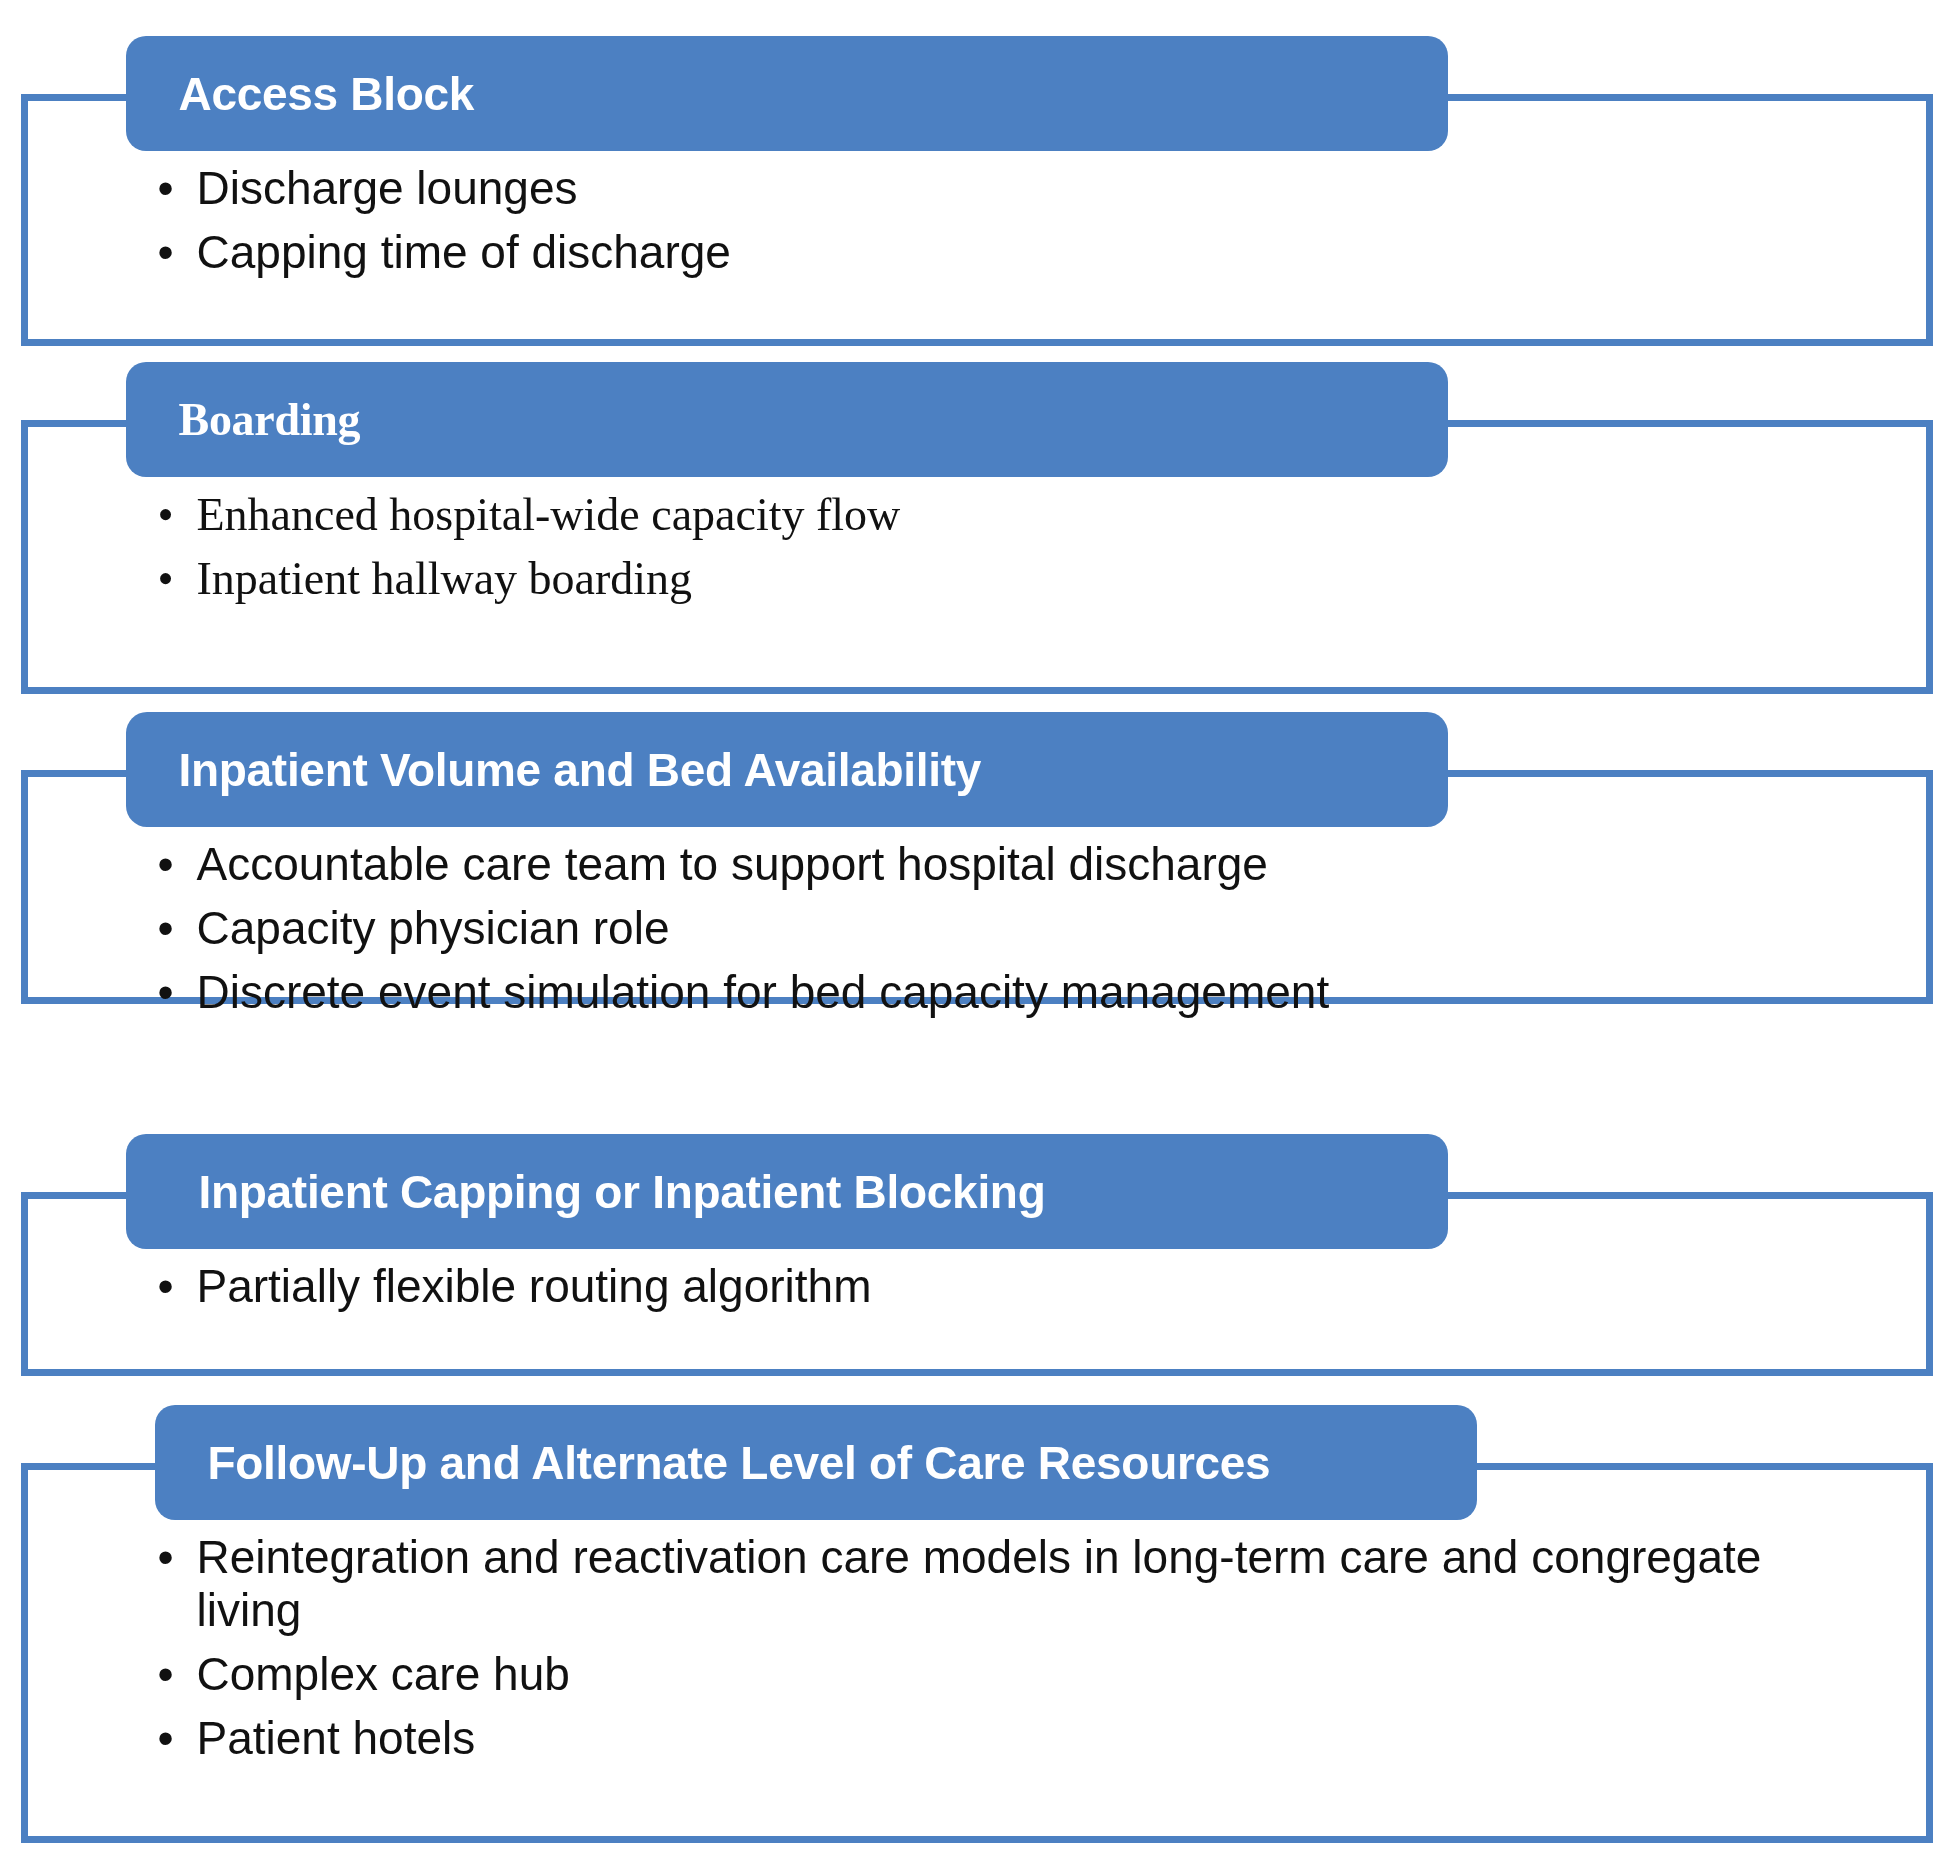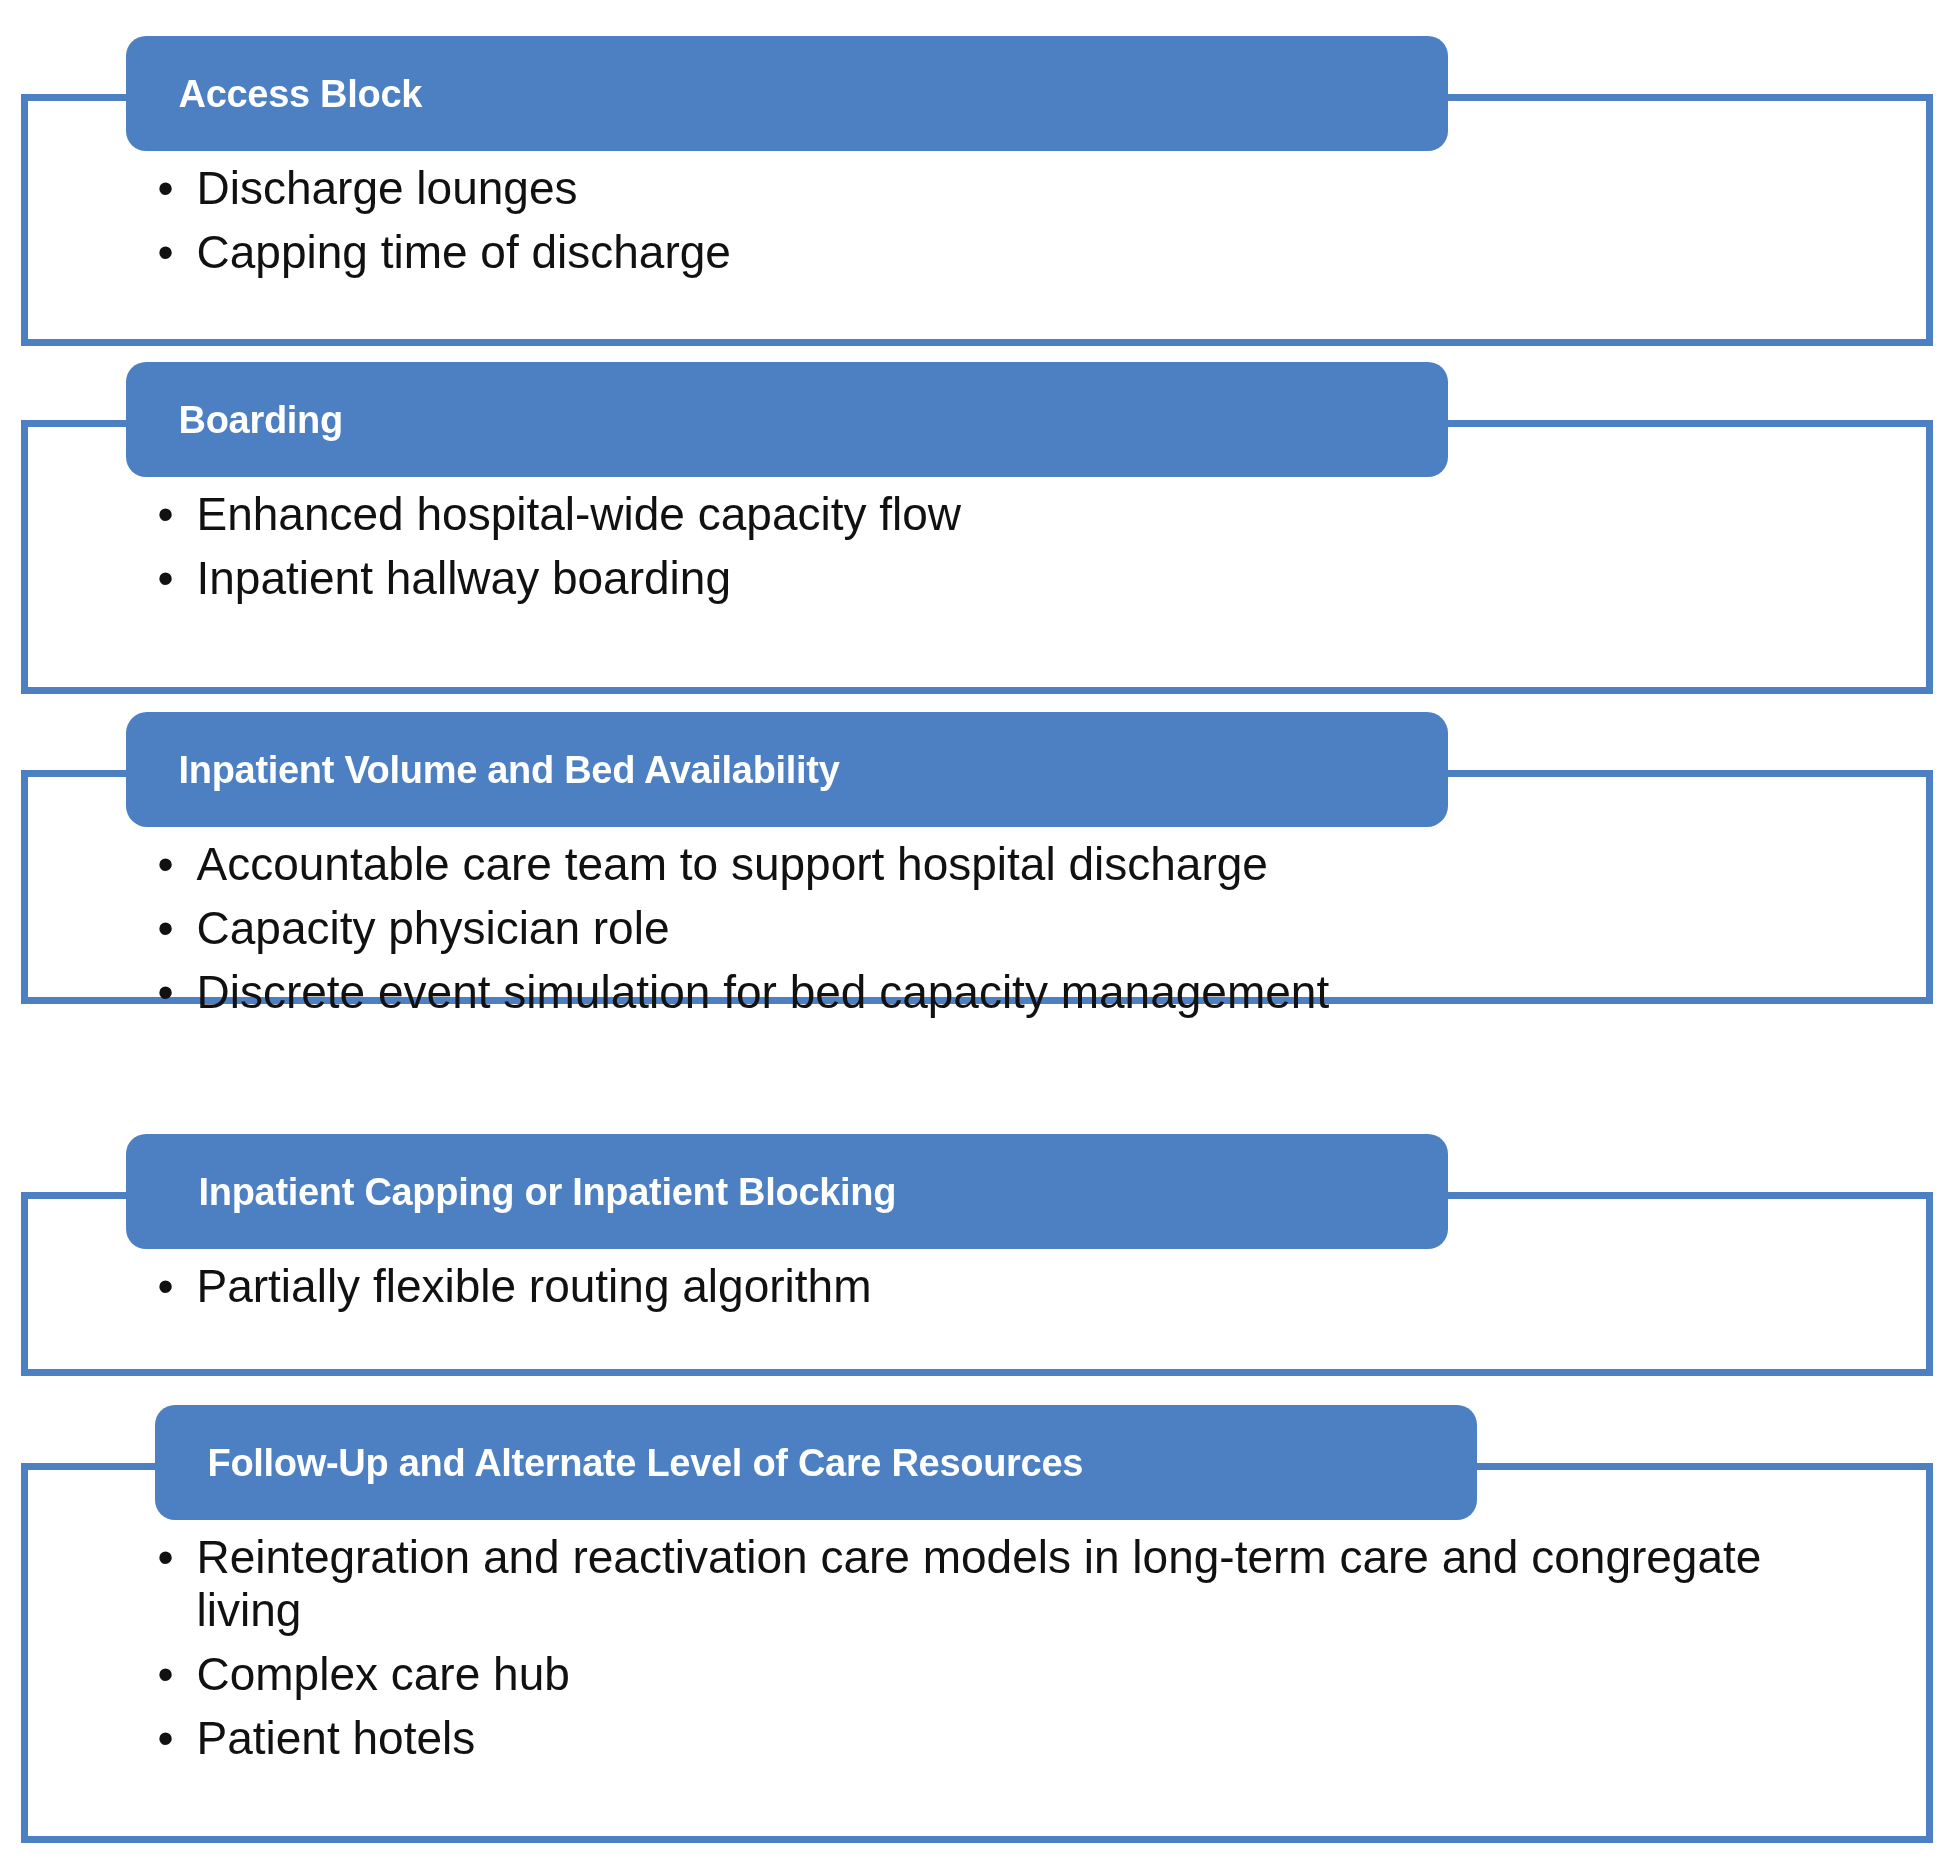--- a/index.html
+++ b/index.html
@@ -49,21 +49,21 @@
     border-radius: 20px;
     box-sizing: border-box;
     display: flex;
     align-items: center;
     z-index: 3;
   }
 
   .card-title {
     color: #ffffff;
     font-weight: bold;
-    font-size: 38px;
+    font-size: 46px;
     line-height: 1.0;
     letter-spacing: -0.3px;
     padding-left: 53px;
     white-space: nowrap;
   }
 
   
   .card-body {
     position: absolute;
     left: 0;
@@ -96,21 +96,21 @@
     color: #111111;
     font-size: 46px;
     line-height: 1.16;
   }
 
   
   #card-0 { top: 94px;  height: 252px; }
   #card-0 .card-header { top: -58px; height: 115px; }
   #card-0 .card-body   { top: 68px;  left: 123px; }
 
-  #card-1 { top: 420px;  height: 274px; }
+  #card-1 { top: 420px;  height: 274px; font-family: Liberation Serif, serif; }
   #card-1 .card-header { top: -58px; height: 115px; }
   #card-1 .card-body   { top: 68px;  left: 123px; }
 
   #card-2 { top: 770px; height: 234px; }
   #card-2 .card-header { top: -58px; height: 115px; border-radius: 21px; }
   #card-2 .card-body   { top: 68px;  left: 123px; }
 
   #card-3 { top: 1192px; height: 184px; }
   #card-3 .card-header { top: -58px; height: 115px; padding-left: 20px; }
   #card-3 .card-body   { top: 68px;  left: 123px; }

